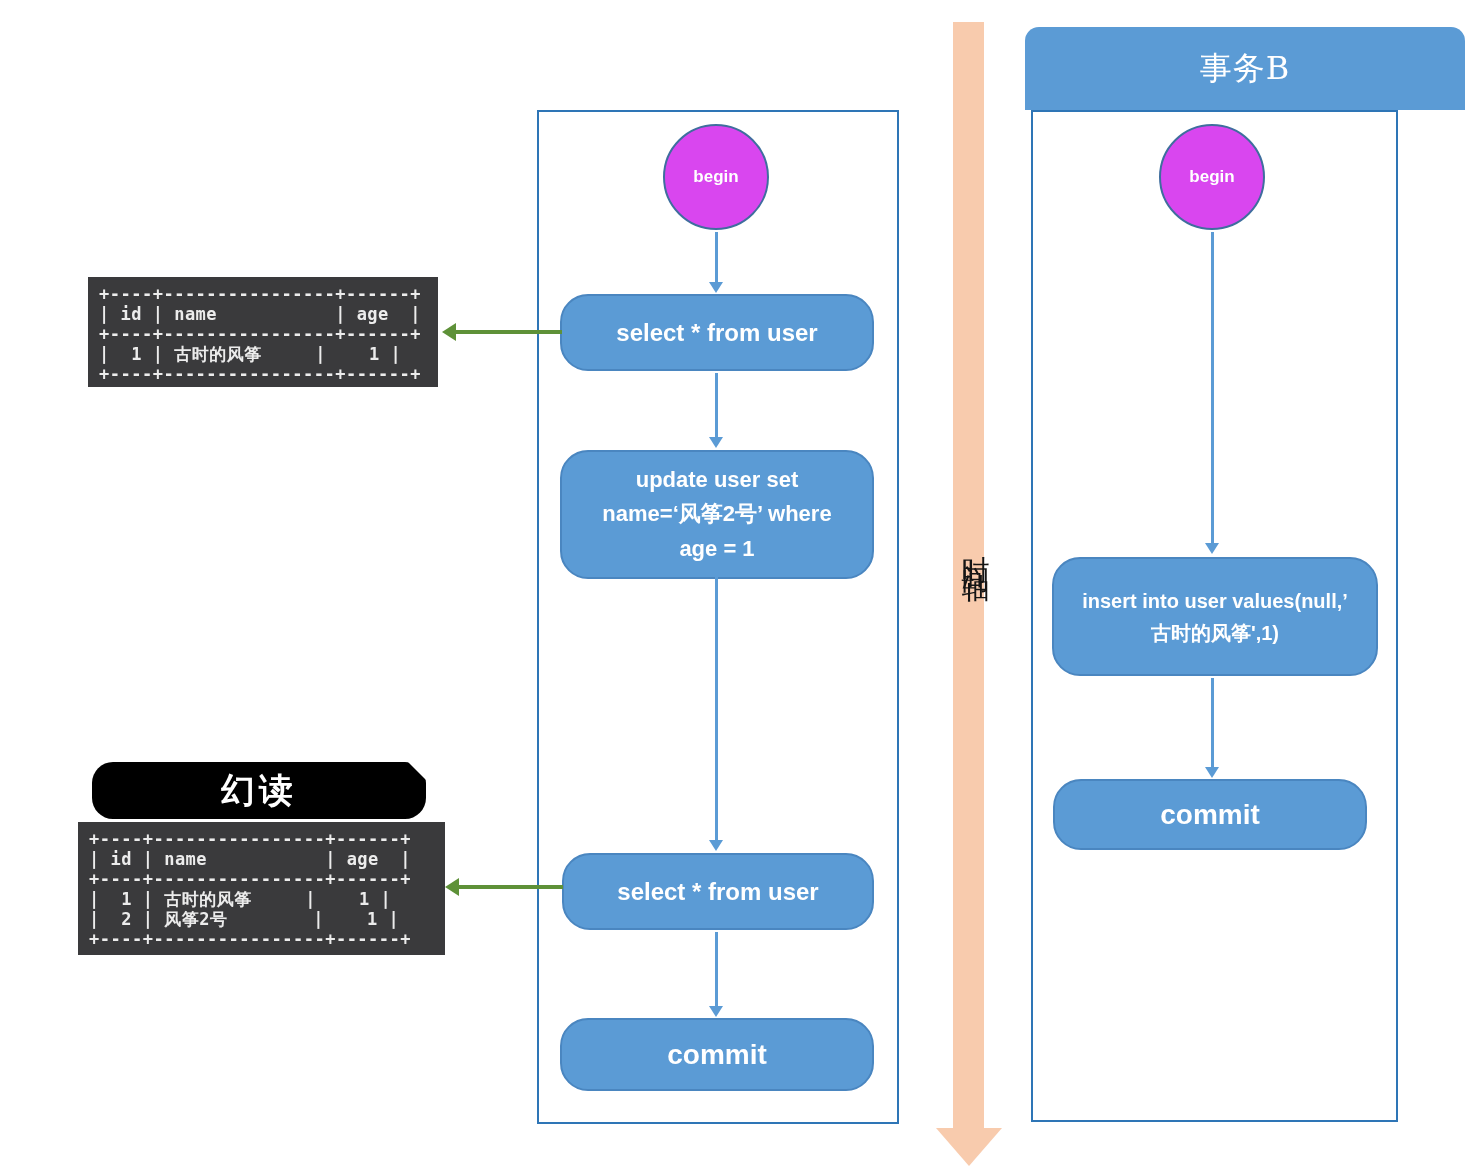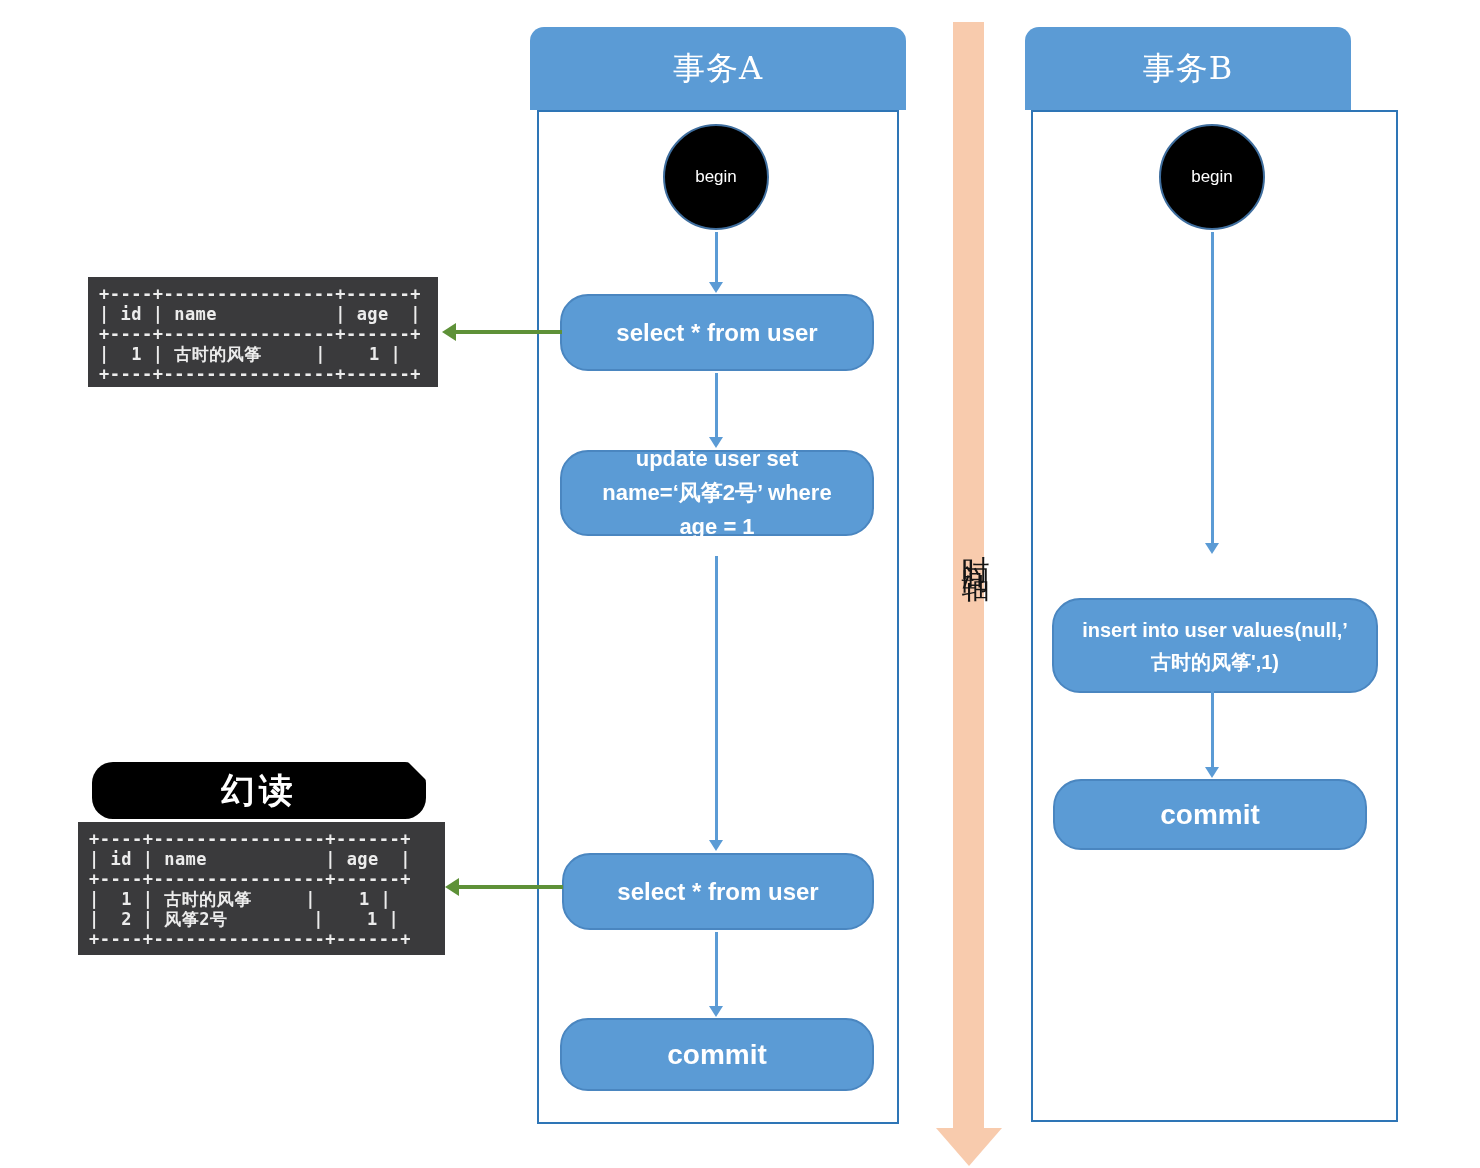--- a/index.html
+++ b/index.html
@@ -32,22 +32,22 @@
     color:#ffffff;font-size:32px;display:flex;align-items:center;justify-content:center;
     font-family:"DejaVu Serif","Liberation Serif",serif;letter-spacing:1px;
   }
   .txn-lane{
     position:absolute;border:2px solid #2E75B6;background:transparent;
   }
 
   
   .begin-circle{
     position:absolute;width:106px;height:106px;border-radius:50%;
-    background:#000000;border:2px solid #3F6E9E;box-sizing:border-box;
-    color:#fff;font-size:17px;font-weight:400;
+    background:#d946ef;border:2px solid #3F6E9E;box-sizing:border-box;
+    color:#fff;font-size:17px;font-weight:700;
     display:flex;align-items:center;justify-content:center;
   }
   .flow-box{
     position:absolute;background:#5B9BD5;border:2px solid #4A86C0;border-radius:28px;
     color:#ffffff;font-weight:700;text-align:center;box-sizing:border-box;
     display:flex;align-items:center;justify-content:center;
     white-space:pre-line;line-height:1.5;
   }
   .fs-select{font-size:24px;}
   .fs-update{font-size:22px;line-height:1.55;}
@@ -96,51 +96,50 @@
 </style>
 </head>
 <body>
 
 <div class="canvas">
 
   <div class="timeline-bar"></div>
   <div class="timeline-head"></div>
   <div class="timeline-label">时间轴</div>
 
-  <div class="txn-header" style="left:530px;top:27px;width:376px;">事务A</div>
   <div class="txn-lane" style="left:537px;top:110px;width:358px;height:1010px;"></div>
 
   <div class="begin-circle" style="left:663px;top:124px;">begin</div>
 
   <div class="v-arrow" style="left:715px;top:232px;height:50px;"></div>
 
   <div class="flow-box fs-select" style="left:560px;top:294px;width:314px;height:77px;">select * from user</div>
 
   <div class="v-arrow" style="left:715px;top:373px;height:64px;"></div>
 
-  <div class="flow-box fs-update" style="left:560px;top:450px;width:314px;height:86px;">update user set
+  <div class="flow-box fs-update" style="left:560px;top:450px;width:314px;height:129px;">update user set
 name=‘风筝2号’ where
 age = 1</div>
 
   <div class="v-arrow" style="left:715px;top:556px;height:284px;"></div>
 
   <div class="flow-box fs-select" style="left:562px;top:853px;width:312px;height:77px;">select * from user</div>
 
   <div class="v-arrow" style="left:715px;top:932px;height:74px;"></div>
 
   <div class="flow-box fs-commit" style="left:560px;top:1018px;width:314px;height:73px;">commit</div>
 
-  <div class="txn-header" style="left:1025px;top:27px;width:326px;">事务B</div>
+  <div class="txn-header" style="left:1025px;top:27px;width:440px;">事务B</div>
   <div class="txn-lane" style="left:1031px;top:110px;width:363px;height:1008px;"></div>
 
   <div class="begin-circle" style="left:1159px;top:124px;">begin</div>
 
   <div class="v-arrow" style="left:1211px;top:232px;height:311px;"></div>
 
-  <div class="flow-box fs-insert" style="left:1052px;top:557px;width:326px;height:95px;margin-top:41px;">insert into user values(null,’
+  <div class="flow-box fs-insert" style="left:1052px;top:557px;width:326px;height:119px;">insert into user values(null,’
 古时的风筝',1)</div>
 
   <div class="v-arrow" style="left:1211px;top:678px;height:89px;"></div>
 
   <div class="flow-box fs-commit" style="left:1053px;top:779px;width:314px;height:71px;">commit</div>
 
   <div class="terminal" style="left:88px;top:277px;width:350px;height:110px;">
     <pre>+----+----------------+------+
 | id | name           | age  |
 +----+----------------+------+

